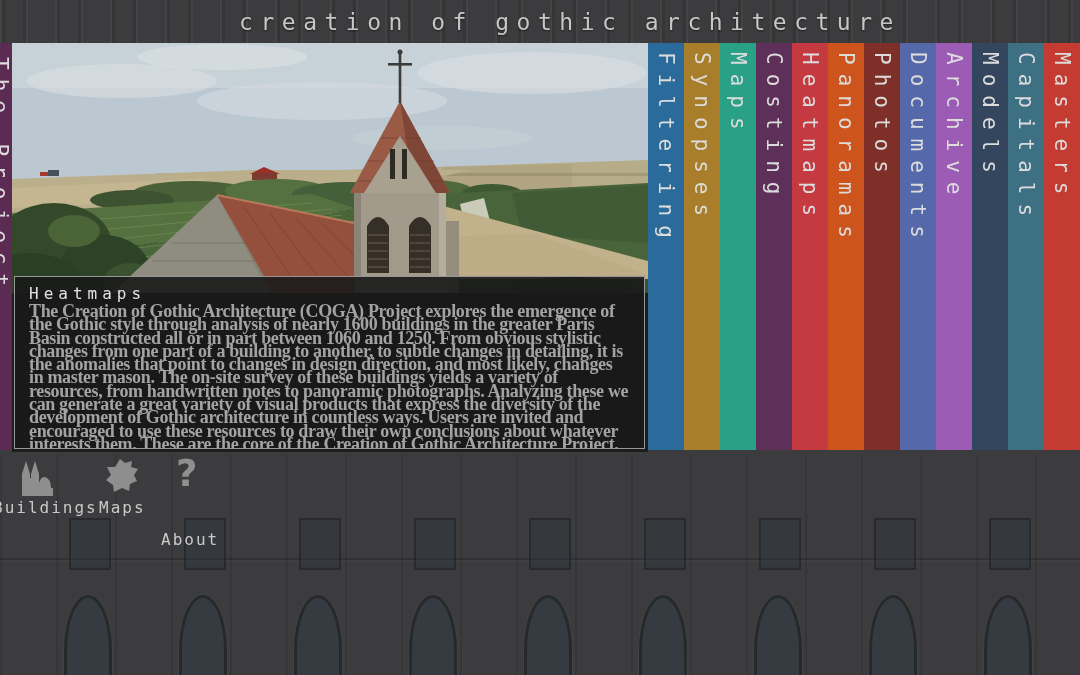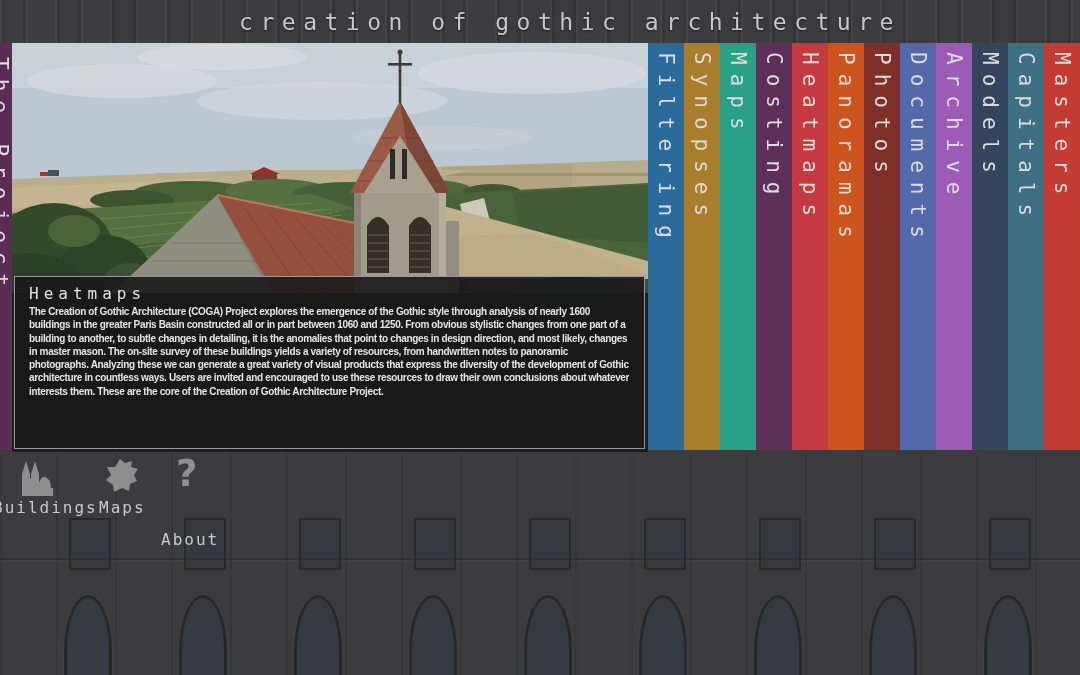--- a/index.html
+++ b/index.html
@@ -47,23 +47,23 @@
     background:rgba(26,26,26,0.90);
     border:1px solid #979797;
     box-sizing:border-box;
     padding:7px 14px 6px 14px;
     overflow:hidden;
   }
   .project-heading{
     color:#e2e2e2;font-size:16px;letter-spacing:5px;line-height:19px;
   }
   .project-body{
-    margin-top:2px;color:#e5e5e5;
-    font-family:Liberation Sans, sans-serif;
-    font-weight:bold;font-size:10px;line-height:13.3px;letter-spacing:-0.35px;
+    margin-top:2px;color:#a3a3a3;
+    font-family:Liberation Serif, serif;
+    font-weight:bold;font-size:18px;line-height:13.3px;letter-spacing:-0.35px;
   }
   
   .bottom-nav{position:absolute;left:0;top:455px;width:280px;height:75px;}
   .nav-icon{position:absolute;top:3px;}
   .icon-cathedral{left:20px;}
   .icon-france{left:104px;}
   .icon-question{
     left:176px;top:-3px;color:#8f8f8f;font-size:37px;font-weight:bold;
     font-family:"DejaVu Sans","Liberation Sans",sans-serif;
   }

